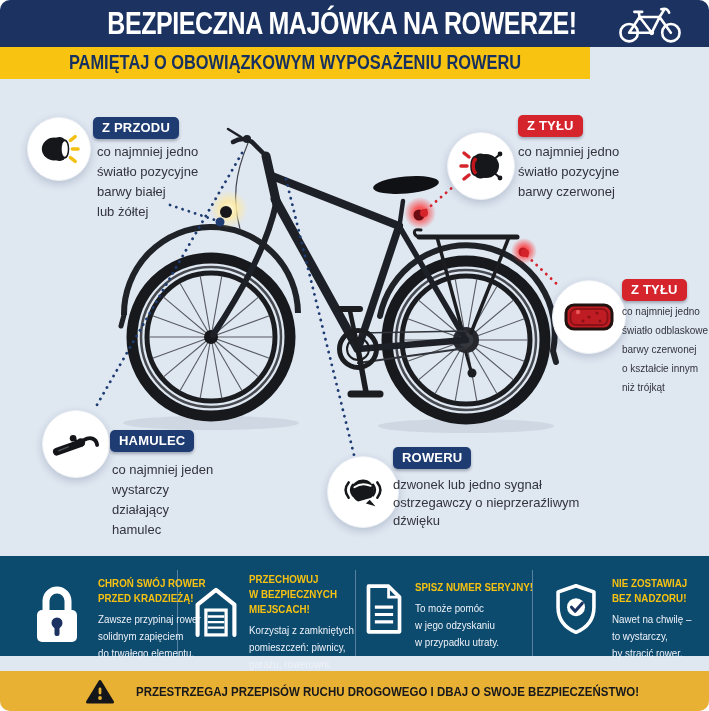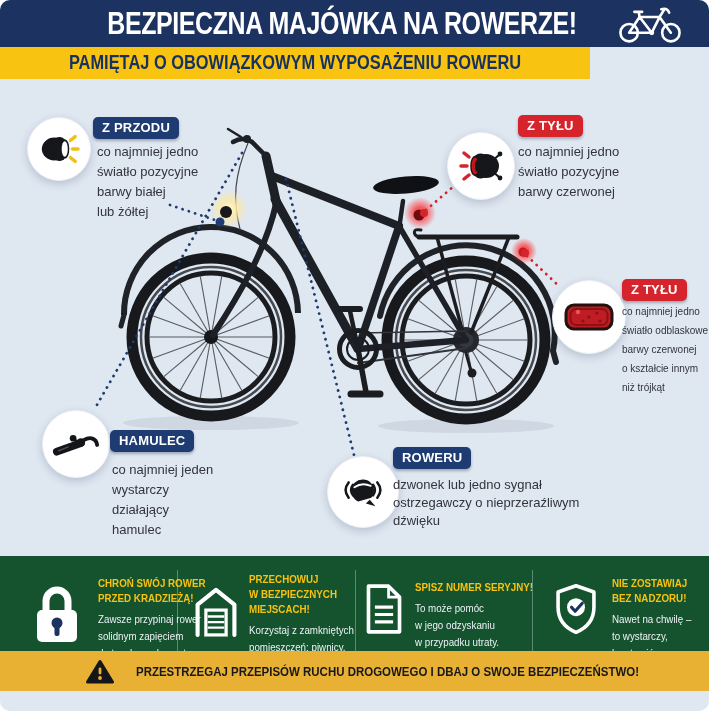--- a/index.html
+++ b/index.html
@@ -20,30 +20,30 @@
   .badge-circle{position:absolute;background:#ffffff;border:1px solid #edf0f5;border-radius:50%;
         box-shadow:0 3px 8px rgba(25,40,80,.20);display:flex;align-items:center;justify-content:center;z-index:3;}
   .tag{position:absolute;z-index:3;color:#ffffff;font-weight:bold;font-size:13px;letter-spacing:.2px;
         padding:3px 9px 4px 9px;border-radius:5px;box-shadow:0 2px 3px rgba(10,20,50,.3);white-space:nowrap;}
   .tag.navy{background:#1e3c72;}
   .tag.red{background:#d6242c;}
   .note{position:absolute;z-index:3;color:#33343c;white-space:pre;font-size:13px;line-height:20px;}
   .note.small{font-size:10px;line-height:19px;}
   .note.tight{line-height:18px;}
   
-  .tips{position:absolute;top:556px;left:0;width:709px;height:100px;background:#14532d;display:flex;}
+  .tips{position:absolute;top:556px;left:0;width:709px;height:100px;background:#0c4a6e;display:flex;}
   .tip{position:relative;flex:0 0 177.25px;height:115px;}
   .tip:not(:first-child)::before{content:"";position:absolute;left:0;top:14px;bottom:12px;width:1px;
         background:rgba(225,235,255,.35);}
   .tip .ticon{position:absolute;}
   .tip .ttext{position:absolute;transform:scaleX(.85);transform-origin:0 0;}
   .tip-heading{color:#f7c211;font-weight:bold;font-size:11.5px;line-height:15px;white-space:pre;}
   .tip-body{color:#eef2f8;font-size:11.5px;line-height:17px;white-space:pre;margin-top:5px;}
   
-  .bottombar{position:absolute;top:651px;left:0;width:709px;height:40px;background:#e9b133;}
+  .bottombar{position:absolute;top:671px;left:0;width:709px;height:40px;background:#e9b133;}
   .bottombar .tri{position:absolute;left:86px;top:8px;}
   .bottombar .ftext{position:absolute;left:136px;top:50%;transform:translate(0,-50%) scaleX(.85);
         transform-origin:0 50%;color:#17181c;font-weight:bold;font-size:13.5px;white-space:nowrap;}
 </style>
 </head>
 <body>
 
 <div class="page">
 
   <header class="topbar">

